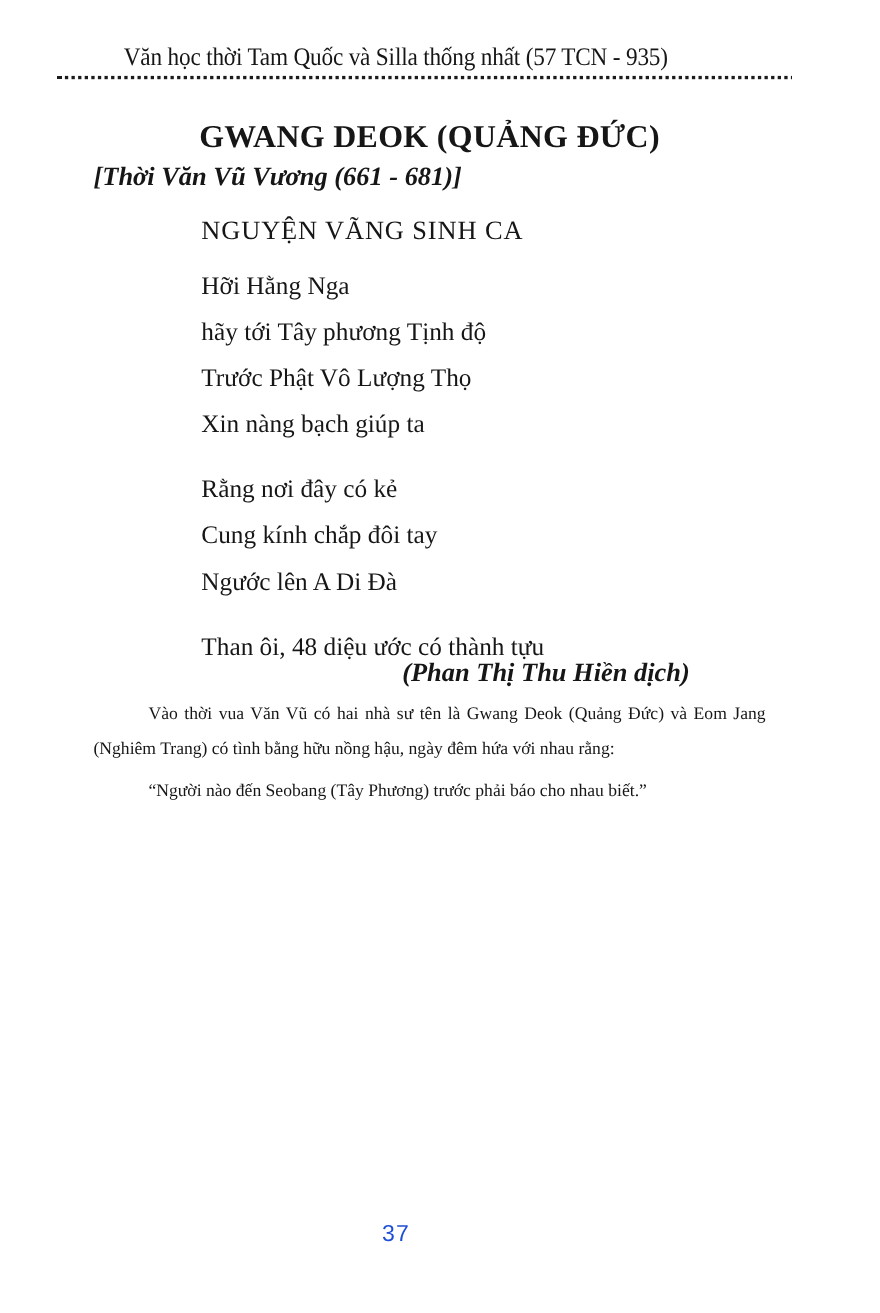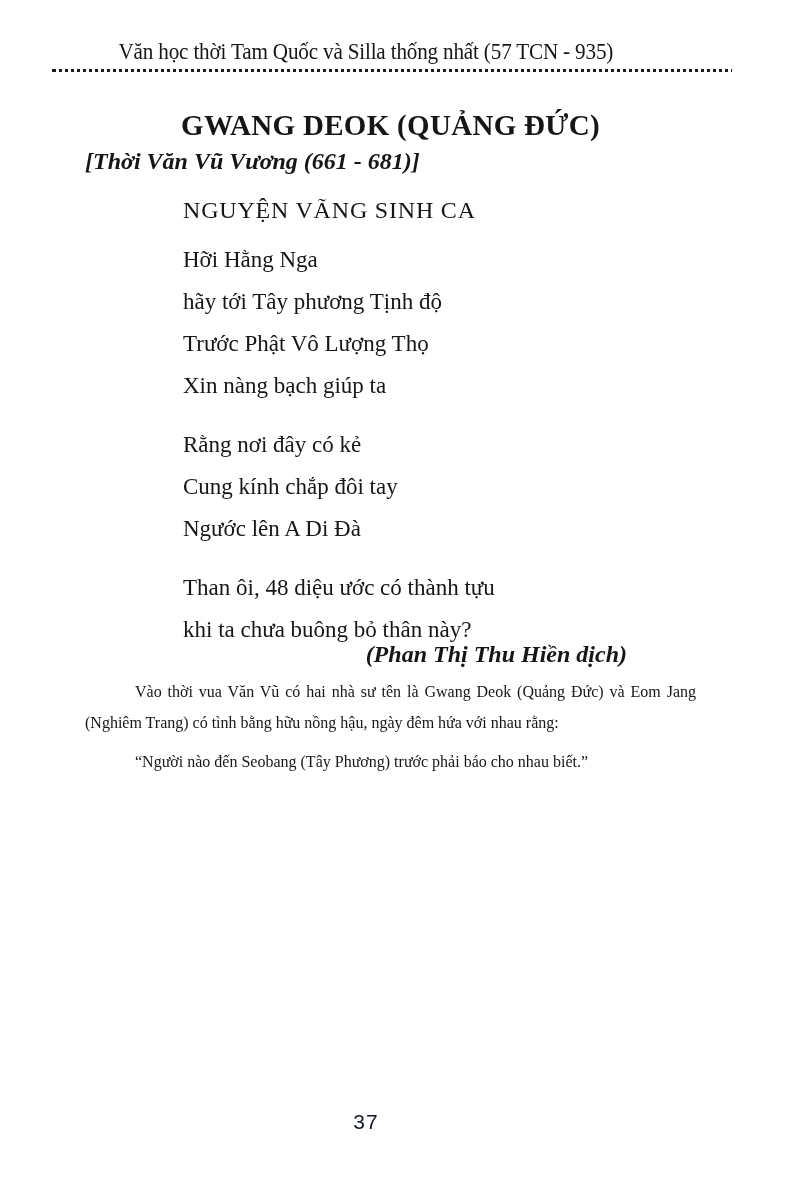--- a/index.html
+++ b/index.html
@@ -4,21 +4,20 @@
 <style>
   html, body { margin: 0; padding: 0; background: #ffffff; }
   .page {
     position: relative;
     width: 720px;
     height: 1194px;
     background: #ffffff;
     color: #161616;
     font-family: "Liberation Serif", "DejaVu Serif", serif;
     overflow: hidden;
-    padding-left: 12px;
   }
 
   
   .running-header {
     position: absolute;
     top: 38px;
     left: 0;
     width: 100%;
     text-align: center;
   }
@@ -114,21 +113,21 @@
   .body-para.first { margin-top: 8px; }
 
   .page-number {
     position: absolute;
     top: 1110px;
     left: 0;
     width: 100%;
     text-align: center;
     font-family: "Liberation Sans", "DejaVu Sans", sans-serif;
     font-size: 21px;
-    color: #0f172a;
+    color: #1d4ed8;
     letter-spacing: 1px;
   }
 </style>
 </head>
 <body>
 
 <div class="page">
 
   <div class="running-header">
     <span class="running-title">Văn học thời Tam Quốc và Silla thống nhất (57 TCN - 935)</span>
@@ -151,21 +150,20 @@
       </div>
 
       <div class="stanza">
         <div class="poem-line">Rằng nơi đây có kẻ</div>
         <div class="poem-line">Cung kính chắp đôi tay</div>
         <div class="poem-line">Ngước lên A Di Đà</div>
       </div>
 
       <div class="stanza">
         <div class="poem-line">Than ôi, 48 diệu ước có thành tựu</div>
-        <div class="poem-line">khi ta chưa buông bỏ thân này?</div>
       </div>
     </div>
 
     <div class="poem-attribution">(Phan Thị Thu Hiền dịch)</div>
 
     <div class="notes">
 
 
       <p class="body-para first">Vào thời vua Văn Vũ có hai nhà sư tên là Gwang Deok (Quảng Đức) và Eom Jang (Nghiêm Trang) có tình bằng hữu nồng hậu, ngày đêm hứa với nhau rằng:</p>
       <p class="body-para">“Người nào đến Seobang (Tây Phương) trước phải báo cho nhau biết.”</p>

